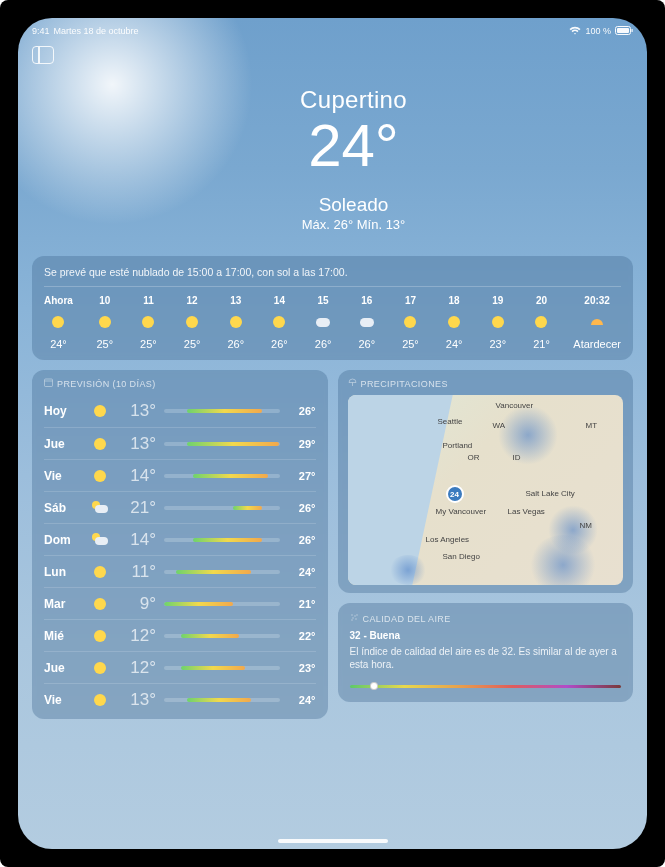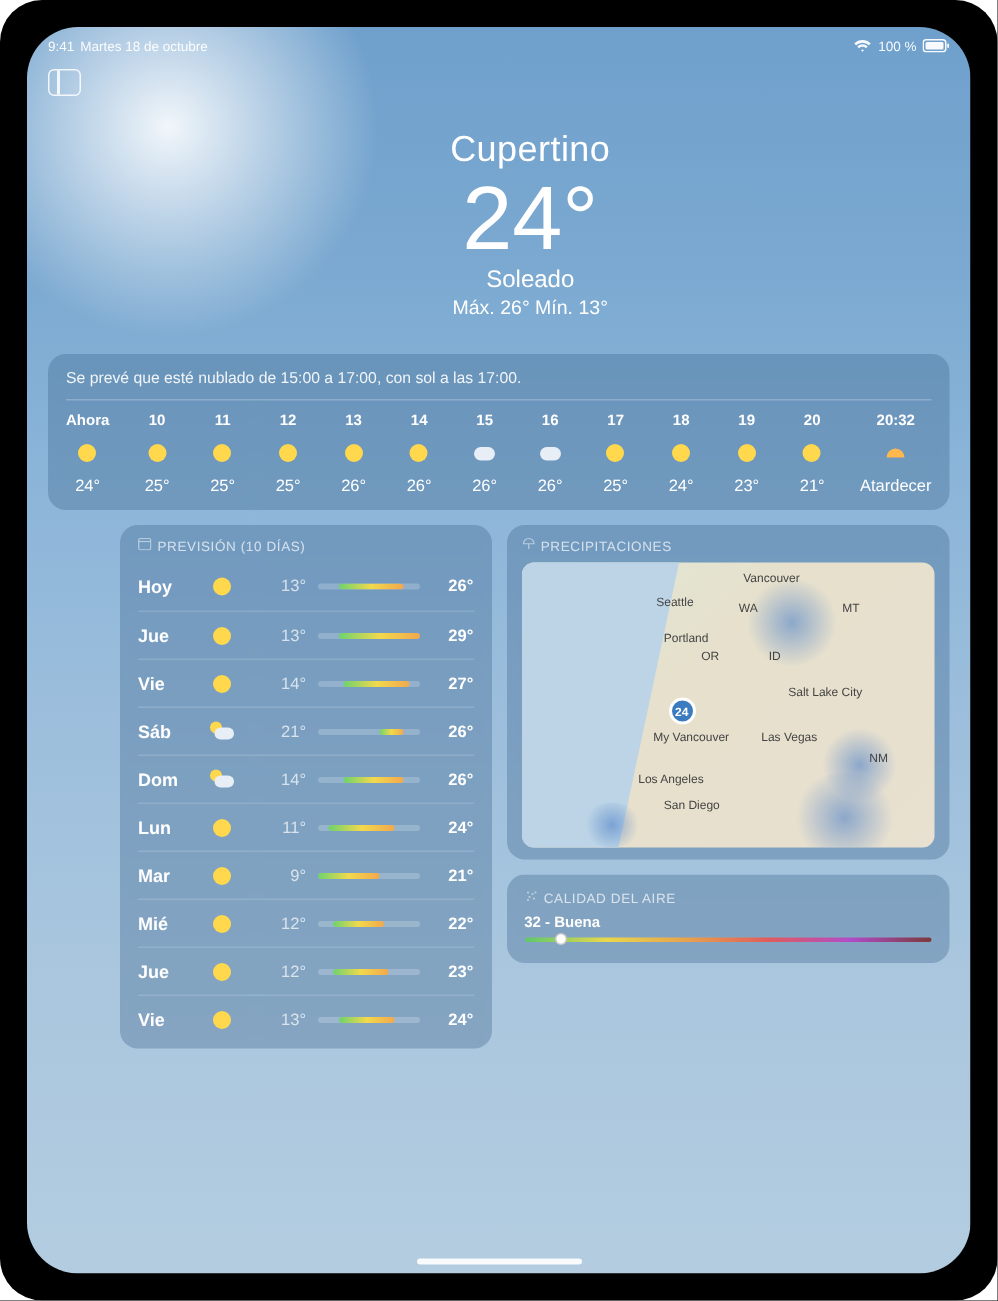--- a/index.html
+++ b/index.html
@@ -1,21 +1,21 @@
 <!DOCTYPE html>
 <html><head>
 <meta charset="utf-8">
 <style>
   * { box-sizing: border-box; margin: 0; padding: 0; }
   html, body { width: 665px; height: 867px; overflow: hidden; font-family: -apple-system, "Helvetica Neue", Arial, sans-serif; }
   .device {
     position: relative;
     width: 665px; height: 867px;
     background: #000;
-    border-radius: 28px;
+    border-radius: 8px;
     padding: 18px;
   }
   .screen {
     position: relative;
     width: 100%; height: 100%;
     border-radius: 34px;
     overflow: hidden;
     background: radial-gradient(circle at 15% 8%, rgba(255,255,255,0.9) 0%, rgba(255,255,255,0) 15%),
                 linear-gradient(180deg, #6fa0cc 0%, #7aa8d0 18%, #8ab4d8 35%, #9cbedc 55%, #a9c6de 75%, #b3cce0 100%);
     color: #fff;
@@ -35,21 +35,21 @@
   }
   .sidebar-btn::after {
     content: ""; position: absolute; left: 5px; top: 0; bottom: 0;
     width: 1.5px; background: rgba(255,255,255,0.85);
   }
   .header {
     text-align: center; margin-top: 48px; padding-left: 42px;
   }
   .city { font-size: 24px; font-weight: 400; letter-spacing: 0.3px; }
   .temp { font-size: 60px; font-weight: 200; line-height: 1; margin-top: 2px; }
-  .cond { font-size: 16px; font-weight: 500; margin-top: 2px; }
+  .cond { font-size: 19px; font-weight: 500; margin-top: 18px; }
   .hilo { font-size: 13px; font-weight: 500; margin-top: 1px; }
 
   .panel {
     background: rgba(60,100,140,0.35);
     backdrop-filter: blur(2px);
     border-radius: 12px;
     padding: 10px 12px;
     color: #fff;
   }
   .hourly {
@@ -95,37 +95,37 @@
     background: #ffb84d; display: block;
   }
 
   .lower {
     display: grid;
     grid-template-columns: 1fr 1fr;
     gap: 10px;
     margin: 10px 14px 0 14px;
     align-items: start;
   }
-  .forecast { padding: 8px 12px 4px 12px; margin-left: 48px; }
+  .forecast { padding: 8px 12px 4px 12px; }
   .panel-title {
     font-size: 9px; letter-spacing: 0.4px; text-transform: uppercase;
     opacity: 0.7; margin-bottom: 6px; display: flex; align-items: center; gap: 4px;
   }
   .day-row {
     display: grid;
     grid-template-columns: 40px 28px 28px 1fr 28px;
     align-items: center;
     gap: 8px;
     font-size: 12px;
     height: 32px;
     border-top: 1px solid rgba(255,255,255,0.15);
   }
   .day-row:first-of-type { border-top: none; }
   .day-name { font-weight: 600; }
-  .day-lo { text-align: right; opacity: 0.7; font-size: 11px; }
+  .day-lo { text-align: right; opacity: 0.7; font-size: 17px; }
   .day-hi { text-align: right; font-weight: 600; font-size: 11px; }
   .range-bar {
     height: 4px; border-radius: 2px;
     background: rgba(255,255,255,0.2);
     position: relative; overflow: hidden;
   }
   .range-fill {
     position: absolute; top: 0; bottom: 0;
     border-radius: 2px;
     background: linear-gradient(90deg, #6dd36d 0%, #f2d94c 50%, #f2a84c 100%);
@@ -403,25 +403,25 @@
           </div>
           <div class="map">
             <div class="ocean"></div>
             <div class="map-blob" style="left:150px;top:10px;width:60px;height:60px"></div>
             <div class="map-blob" style="left:200px;top:110px;width:50px;height:50px"></div>
             <div class="map-blob" style="left:180px;top:140px;width:70px;height:60px"></div>
             <div class="map-blob" style="left:40px;top:160px;width:40px;height:30px"></div>
             <span class="map-label" style="left:148px;top:6px">Vancouver</span>
             <span class="map-label" style="left:90px;top:22px">Seattle</span>
             <span class="map-label" style="left:145px;top:26px">WA</span>
-            <span class="map-label" style="left:214px;top:26px">MT</span>
+            <span class="map-label" style="left:238px;top:26px">MT</span>
             <span class="map-label" style="left:95px;top:46px">Portland</span>
             <span class="map-label" style="left:120px;top:58px">OR</span>
             <span class="map-label" style="left:165px;top:58px">ID</span>
-            <span class="map-label" style="left:178px;top:82px">Salt Lake City</span>
+            <span class="map-label" style="left:178px;top:94px">Salt Lake City</span>
             <div class="map-dot" style="left:98px;top:90px">
                 <span>24</span>
               </div>
             <span class="map-label" style="left:88px;top:112px">My Vancouver</span>
             <span class="map-label" style="left:160px;top:112px">Las Vegas</span>
             <span class="map-label" style="left:232px;top:126px">NM</span>
             <span class="map-label" style="left:78px;top:140px">Los Angeles</span>
             <span class="map-label" style="left:95px;top:157px">San Diego</span>
           </div>
         </div>
@@ -434,20 +434,21 @@
                   <circle cx="5" cy="3" r="0.7" fill="white" opacity="0.7"></circle>
                   <circle cx="7" cy="2" r="0.7" fill="white" opacity="0.7"></circle>
                   <circle cx="3" cy="5" r="0.7" fill="white" opacity="0.7"></circle>
                   <circle cx="6" cy="6" r="0.7" fill="white" opacity="0.7"></circle>
                   <circle cx="2" cy="7" r="0.7" fill="white" opacity="0.7"></circle>
                 </svg>
             </span>
             <span>CALIDAD DEL AIRE</span>
           </div>
           <div class="aqi-value">32 - Buena</div>
+          <div class="aqi-desc">El índice de calidad del aire es de 32. Es similar al de ayer a esta hora.</div>
           <div class="aqi-bar">
             <div class="aqi-marker" id="aqi-marker" style="left: calc(9% - 4px);"></div>
           </div>
         </div>
       </div>
     </div>
 
     <div class="home-indicator"></div>
   </div>
 </div>

